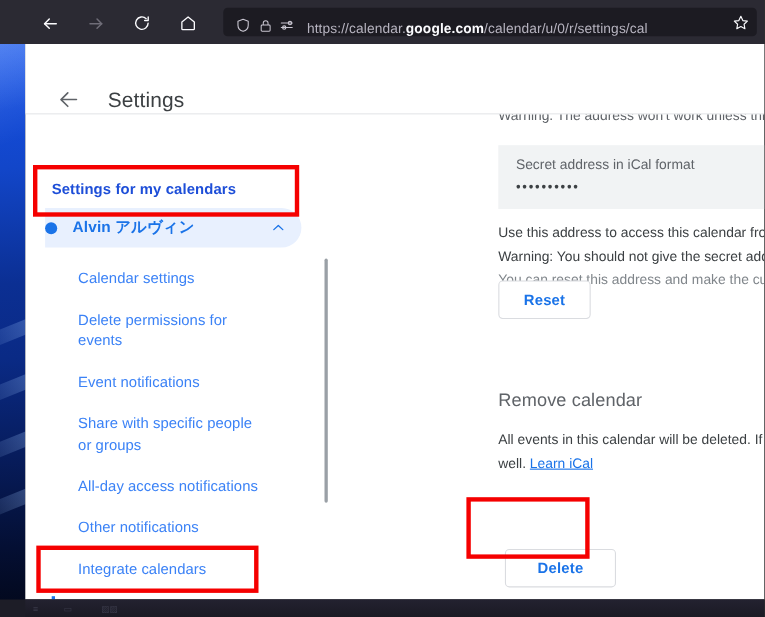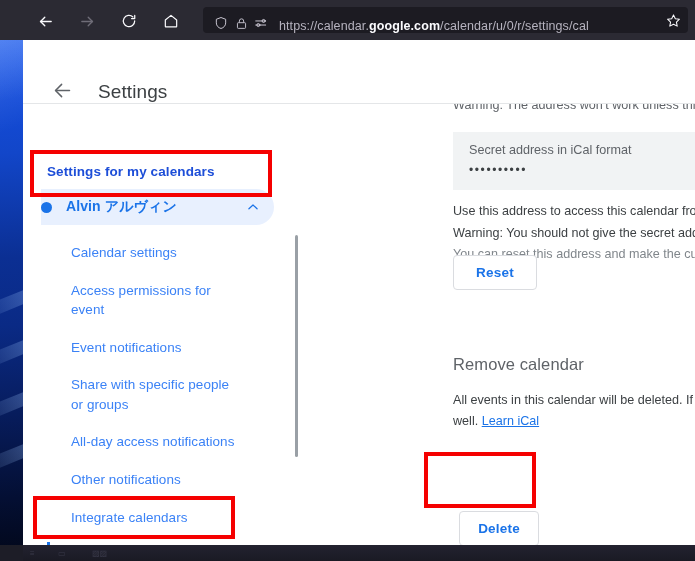--- a/index.html
+++ b/index.html
@@ -118,21 +118,21 @@
     font-size: 12.6px; color: #3c4043; white-space: nowrap;
   }
   .r-line.muted { color: #80868b; }
   .btn-outline {
     position: absolute; background: #fff; border: 1px solid #dadce0; border-radius: 4px;
     color: #1a73e8; font-size: 13.5px; font-weight: bold;
     display: flex; align-items: center; justify-content: center;
     font-family: "Liberation Sans", sans-serif; cursor: pointer; letter-spacing: .2px;
   }
   #reset-button { left: 24px; top: 151px; width: 84px; height: 35px; }
-  #delete-button { left: 30px; top: 407px; width: 80px; height: 35px; }
+  #delete-button { left: 30px; top: 395px; width: 101px; height: 35px; }
 
   .sec-heading {
     position: absolute; left: 24px; top: 251px;
     font-size: 16.5px; color: #5f6368; letter-spacing: .1px;
   }
   .learn-link { color: #1a73e8; text-decoration: underline; }
 
   
   .redbox { position: absolute; border: 4px solid #f50000; pointer-events: none; }
   #redbox-calendar { left: 30px; top: 150px; width: 242px; height: 47px; }
@@ -243,21 +243,21 @@
           <span class="cal-name">Alvin アルヴィン</span>
           <span class="cal-chevron">
             <svg width="14" height="14" viewBox="0 0 24 24" fill="none" stroke="#1a73e8" stroke-width="2.1" stroke-linecap="round" stroke-linejoin="round">
               <polyline points="5,15 12,8.5 19,15"></polyline>
             </svg>
           </span>
         </div>
 
         <div class="subnav">
           <div class="subitem">Calendar settings</div>
-          <div class="subitem">Access permissions for event</div>
+          <div class="subitem">Delete permissions for events</div>
           <div class="subitem">Event notifications</div>
           <div class="subitem">Share with specific people or groups</div>
           <div class="subitem">All-day access notifications</div>
           <div class="subitem">Other notifications</div>
           <div class="subitem">Integrate calendars</div>
           <div class="subitem active">Remove calendar</div>
         </div>
 
         <div class="nav-scrollbar"></div>
       </div>

